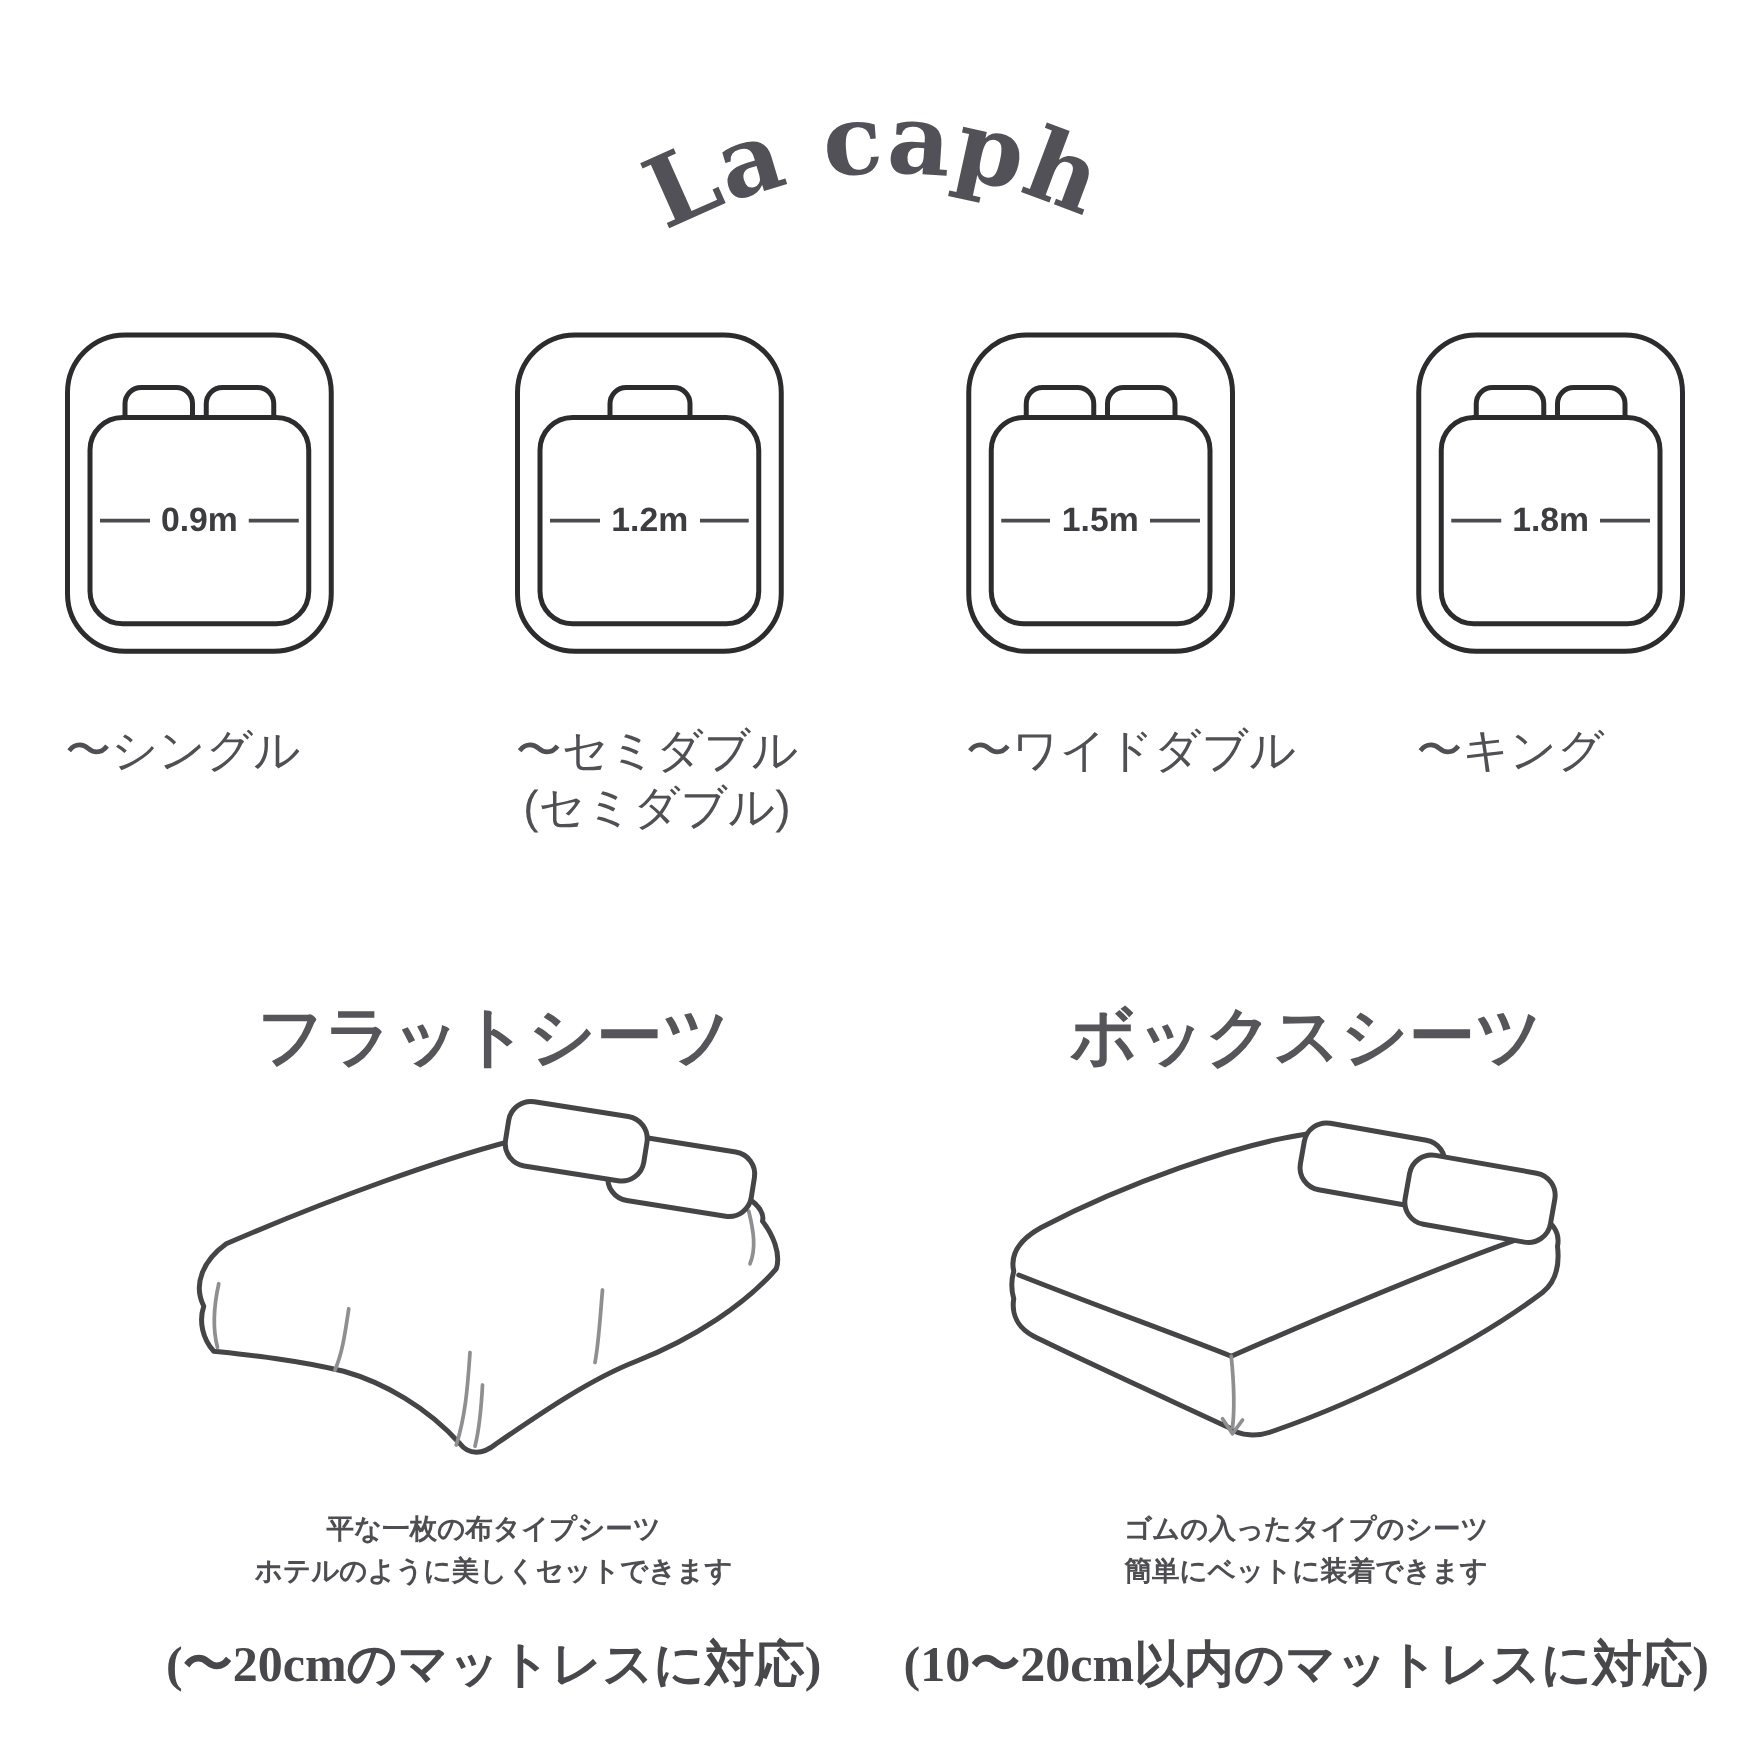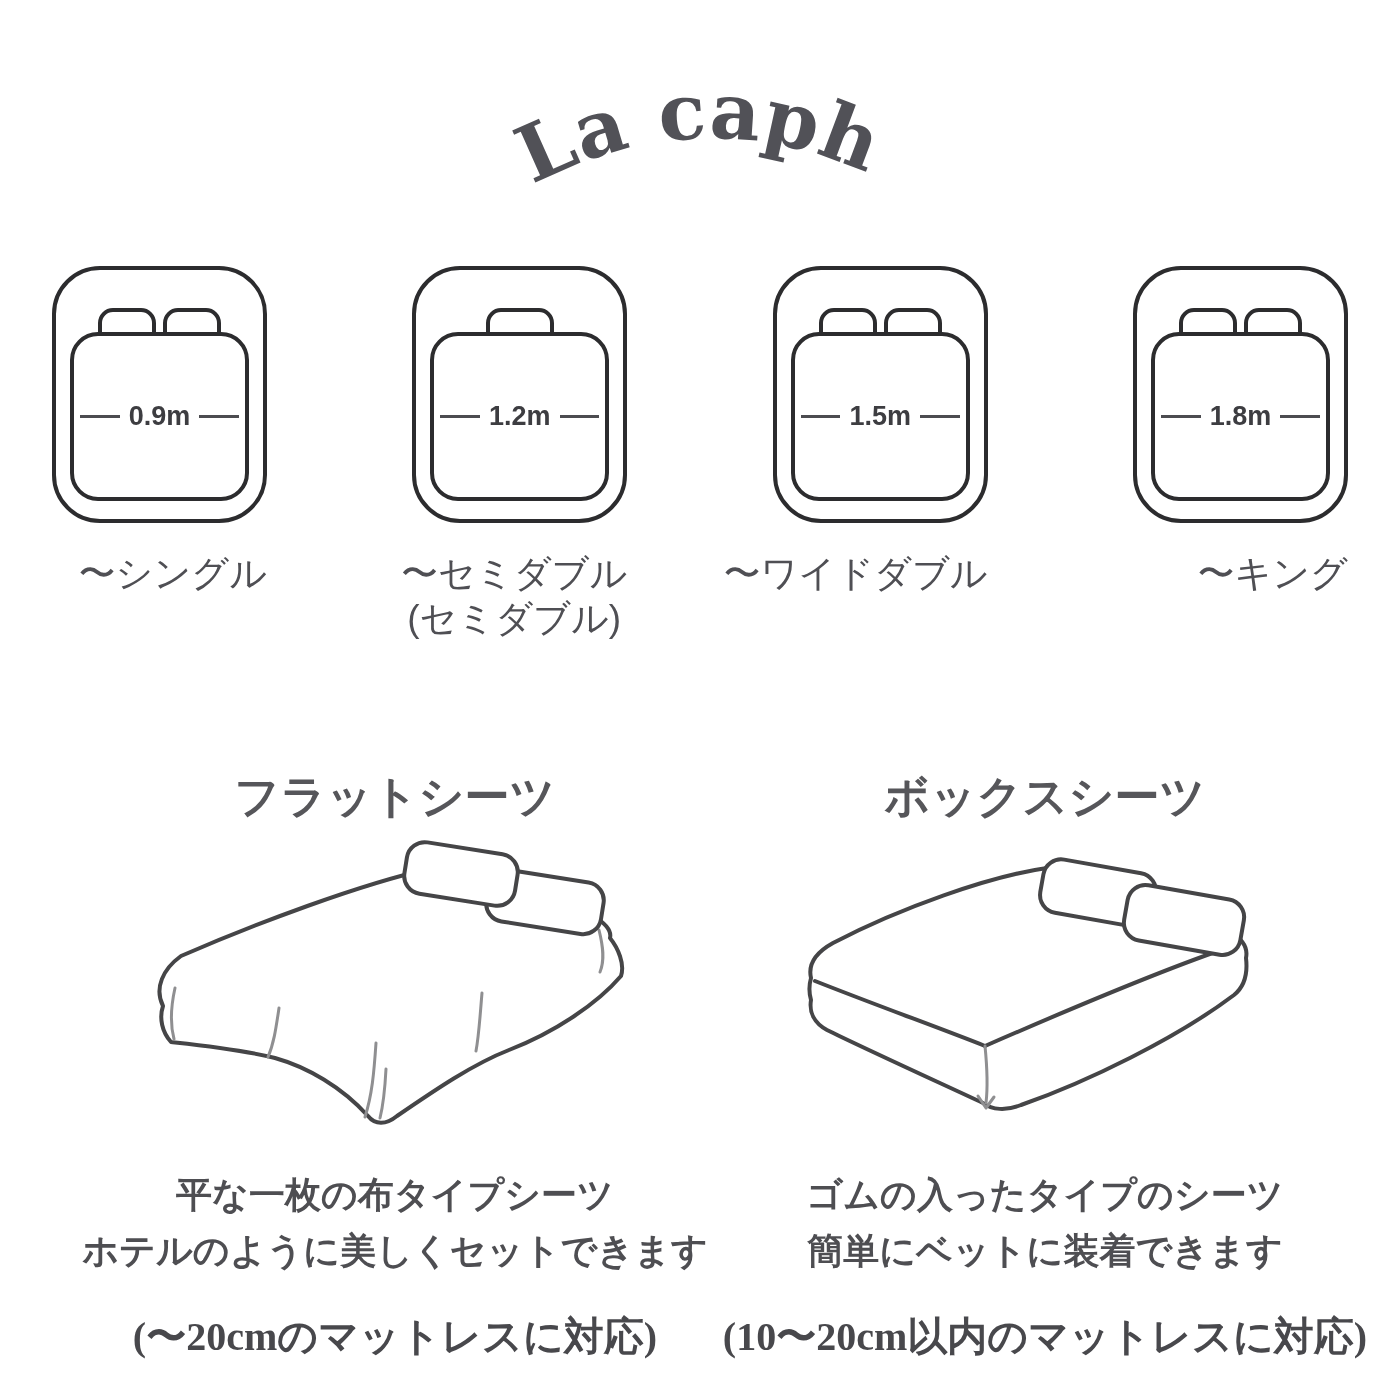--- a/index.html
+++ b/index.html
@@ -37,21 +37,22 @@
     justify-content: space-between;
     padding: 0 52px;
     margin-top: 48px;
   }
   .size-fig {
     flex: 0 0 215px;
     width: 215px;
     margin: 0;
     display: flex;
     flex-direction: column;
-    align-items: flex-end;
+    align-items: flex-start;
+    gap: 27px;
   }
   .bed-frame {
     position: relative;
     width: 207px;
     height: 249px;
     border: 4px solid #2c2c2e;
     border-radius: 48px;
     background: #ffffff;
   }
   .pillow-row {
@@ -129,21 +130,21 @@
     padding: 0 30px 0 70px;
     margin-top: 126px;
   }
   .sheet-col {
     display: flex;
     flex-direction: column;
     align-items: center;
   }
   .sheet-title {
     margin: 0;
-    font-size: 45px;
+    font-size: 53px;
     font-weight: 700;
     color: #56565a;
     white-space: nowrap;
   }
   .illus-wrap {
     height: 322px;
     margin-top: 8px;
     display: flex;
     align-items: center;
     justify-content: center;
@@ -164,21 +165,21 @@
   }
   .illus .fold-line {
     fill: none;
     stroke: #8f8f91;
     stroke-width: 3;
     stroke-linecap: round;
   }
   .sheet-desc {
     margin: 10px 0 0;
     text-align: center;
-    font-size: 36px;
+    font-size: 22px;
     font-weight: 600;
     color: #4e4e52;
     line-height: 1.55;
   }
   .sheet-desc span { display: block; white-space: nowrap; }
   .sheet-note {
     margin: 30px 0 0;
     font-family: "Liberation Serif", "DejaVu Serif", serif;
     font-size: 40px;
     font-weight: 600;

